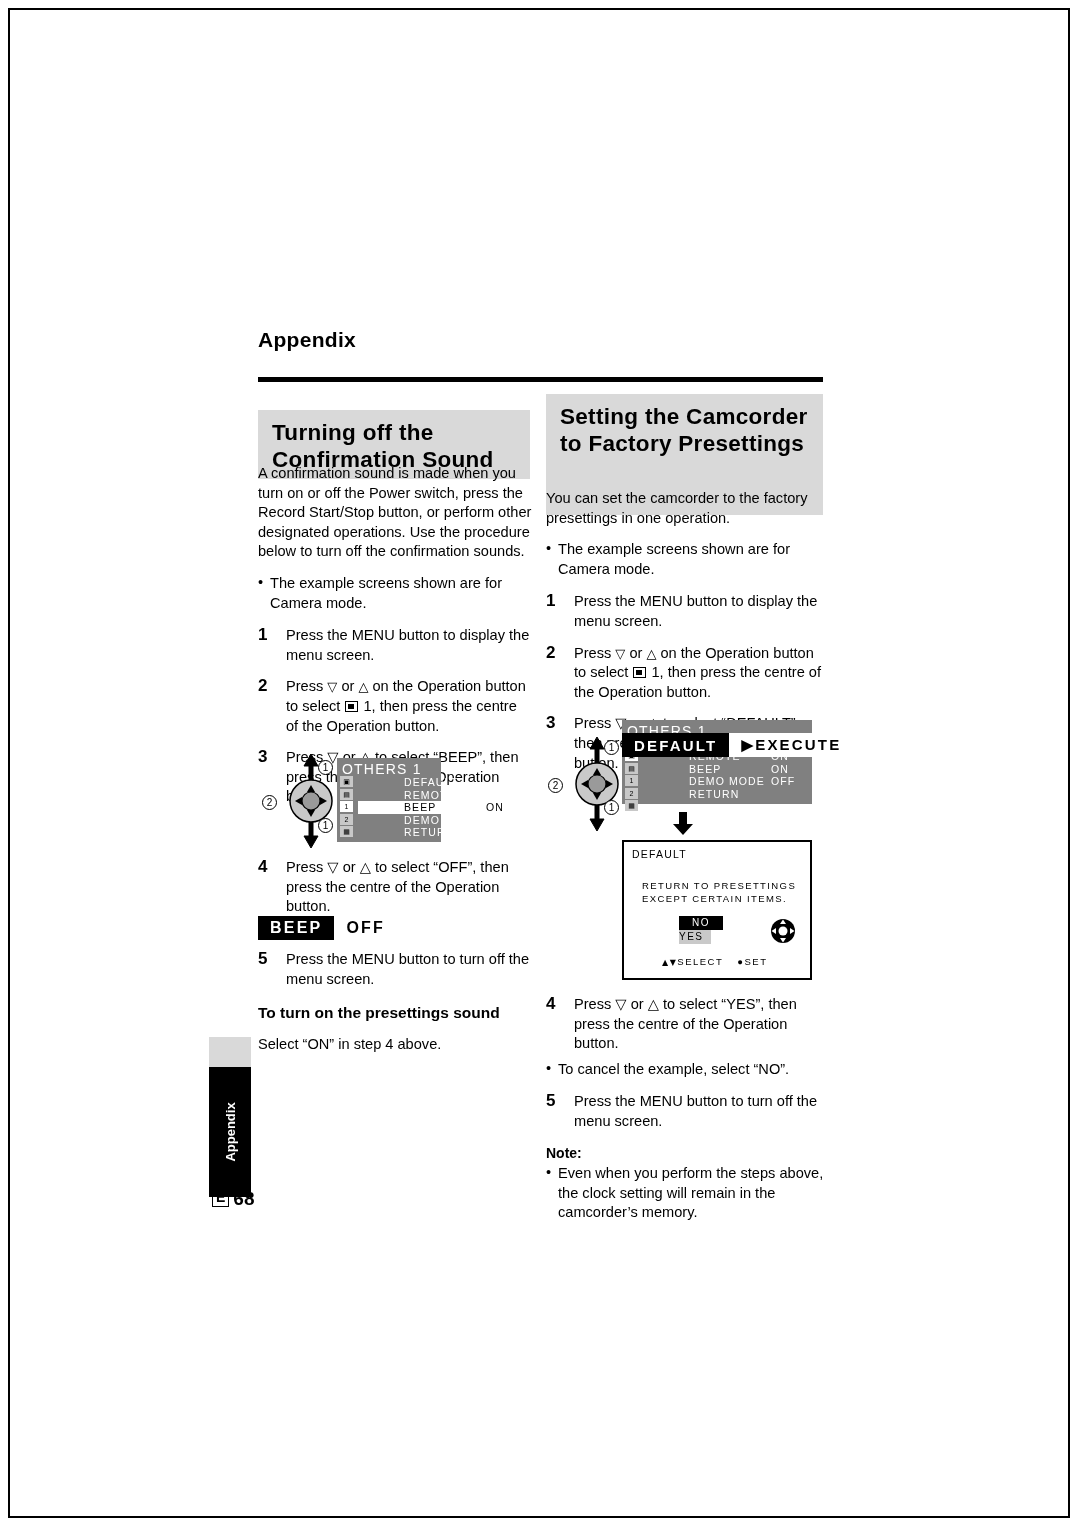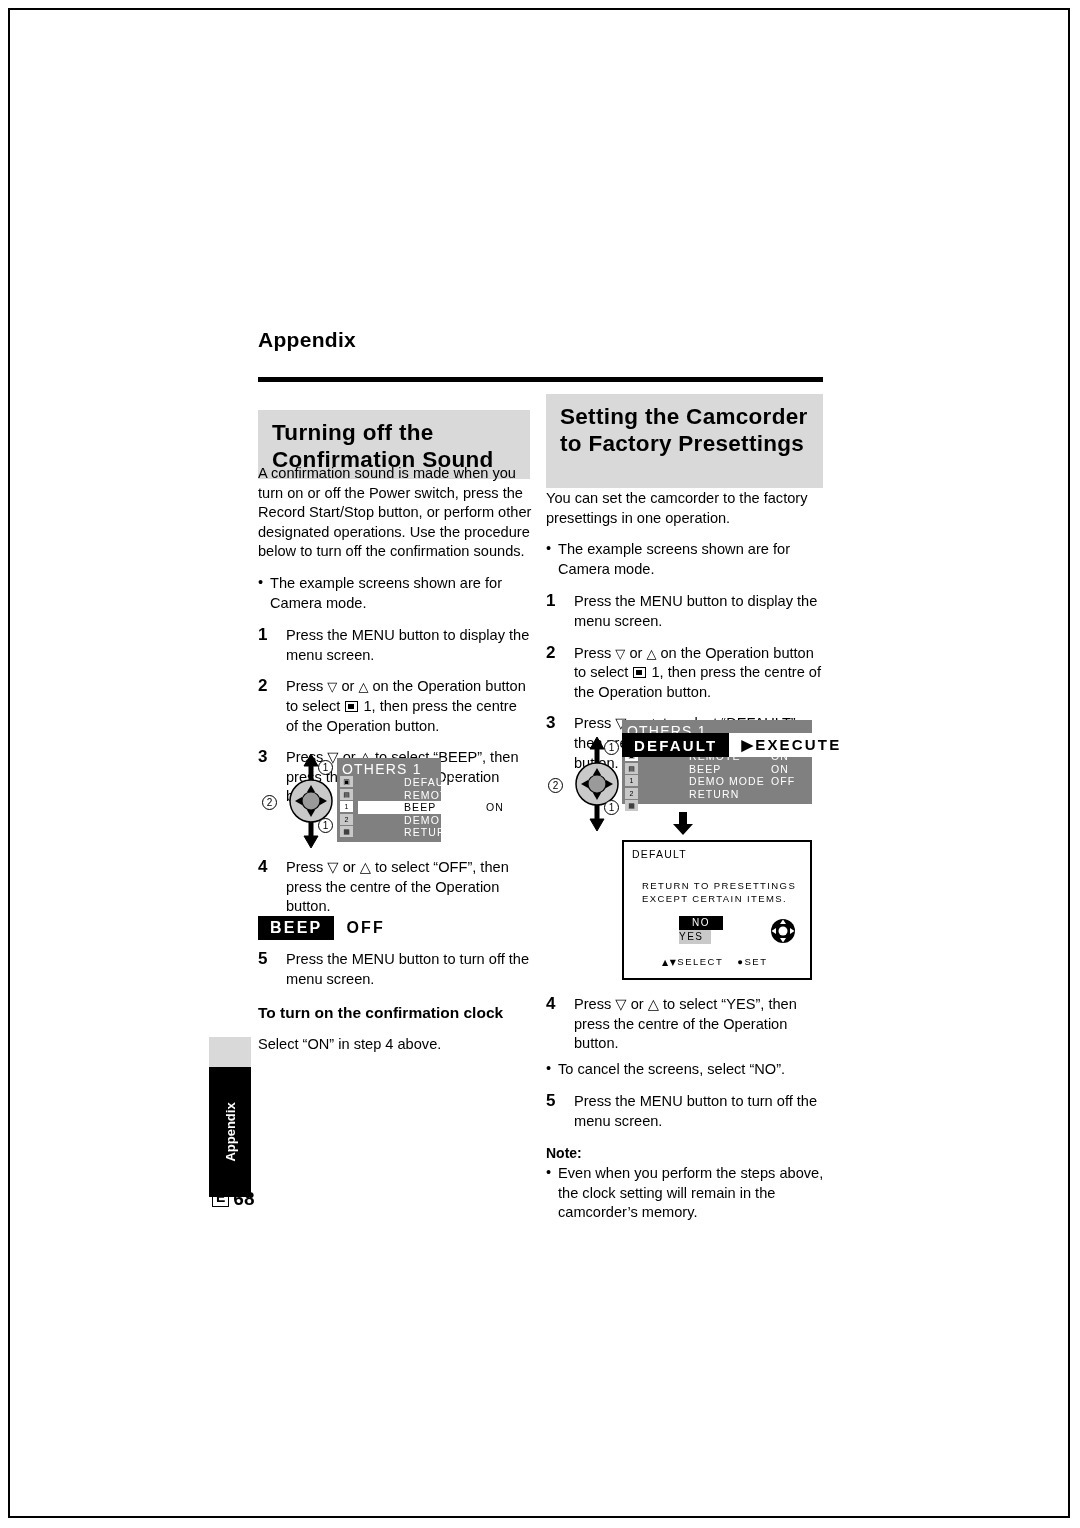--- a/index.html
+++ b/index.html
@@ -53,21 +53,21 @@
     font-size: 22.5px;
     line-height: 27px;
     letter-spacing: 0.3px;
   }
   #banner-left {
     left: 258px; top: 394px;
     width: 272px; height: 69px; margin-top: 16px;
   }
   #banner-right {
     left: 546px; top: 394px;
-    width: 277px; height: 94px;
+    width: 277px; height: 121px;
   }
 
   
   .col { position: absolute; font-size: 14.6px; line-height: 19.6px; }
   #col-left { left: 258px; top: 464px; width: 274px; }
   #col-right { left: 546px; top: 489px; width: 280px; }
 
   .para { margin-bottom: 12px; }
   .bullet-para {
     position: relative;
@@ -338,21 +338,21 @@
   <div class="selbar" style="left:258px; top:916px; width:274px; height:24px; font-size:16px;">
     <div class="left">BEEP</div>
     <div class="right">OFF</div>
   </div>
 
   <div class="col" style="left:258px; top:950px; width:274px;">
     <div class="step">
       <span class="num">5</span>
       <span>Press the MENU button to turn off the menu screen.</span>
     </div>
-    <div class="subhead">To turn on the confirmation clock</div>
+    <div class="subhead">To turn on the presettings sound</div>
     <div>Select “ON” in step 4 above.</div>
   </div>
 
   <div class="col" id="col-right">
     <div class="para">You can set the camcorder to the factory presettings in one operation.</div>
     <div class="bullet-para">
       <span class="dot">•</span>
       <span>The example screens shown are for Camera mode.</span>
     </div>
 
@@ -441,21 +441,21 @@
     </div>
   </div>
 
   <div class="col" style="left:546px; top:995px; width:280px;">
     <div class="step">
       <span class="num">4</span>
       <span>Press ▽ or △ to select “YES”, then press the centre of the Operation button.</span>
     </div>
     <div class="bullet-para" style="margin-top:-6px;">
       <span class="dot">•</span>
-      <span>To cancel the screens, select “NO”.</span>
+      <span>To cancel the example, select “NO”.</span>
     </div>
     <div class="step">
       <span class="num">5</span>
       <span>Press the MENU button to turn off the menu screen.</span>
     </div>
     <div class="note-label">Note:</div>
     <div class="bullet-para">
       <span class="dot">•</span>
       <span>Even when you perform the steps above, the clock setting will remain in the camcorder’s memory.</span>
     </div>

